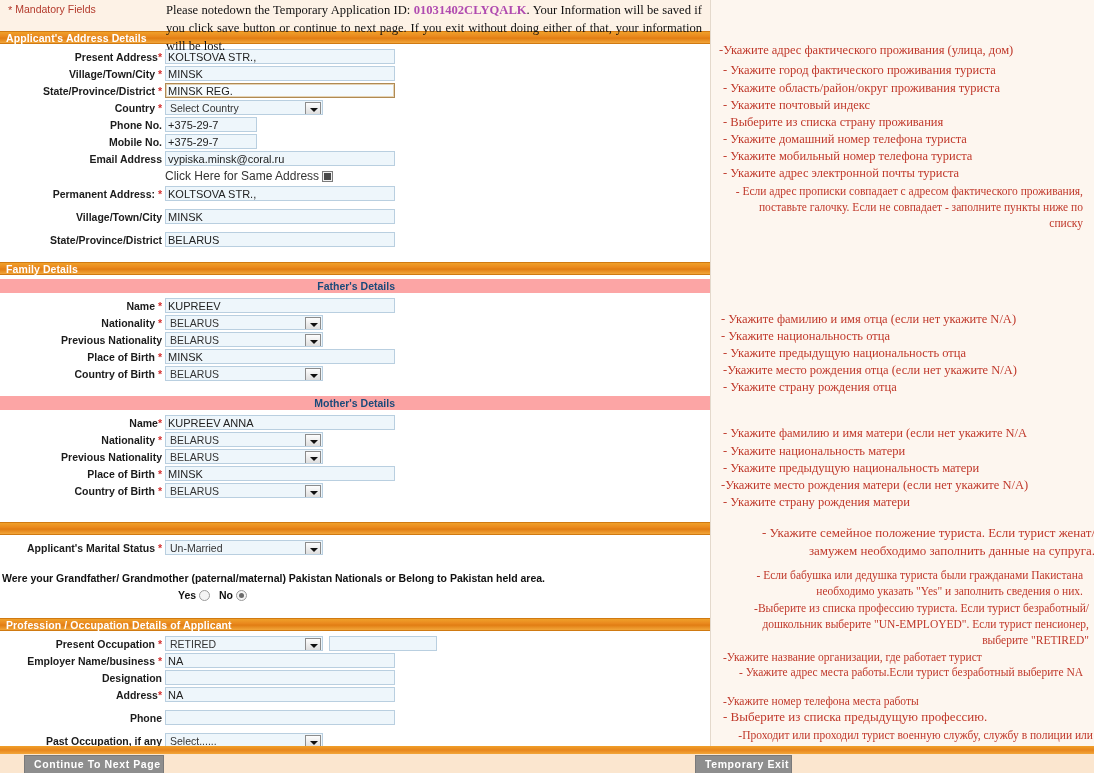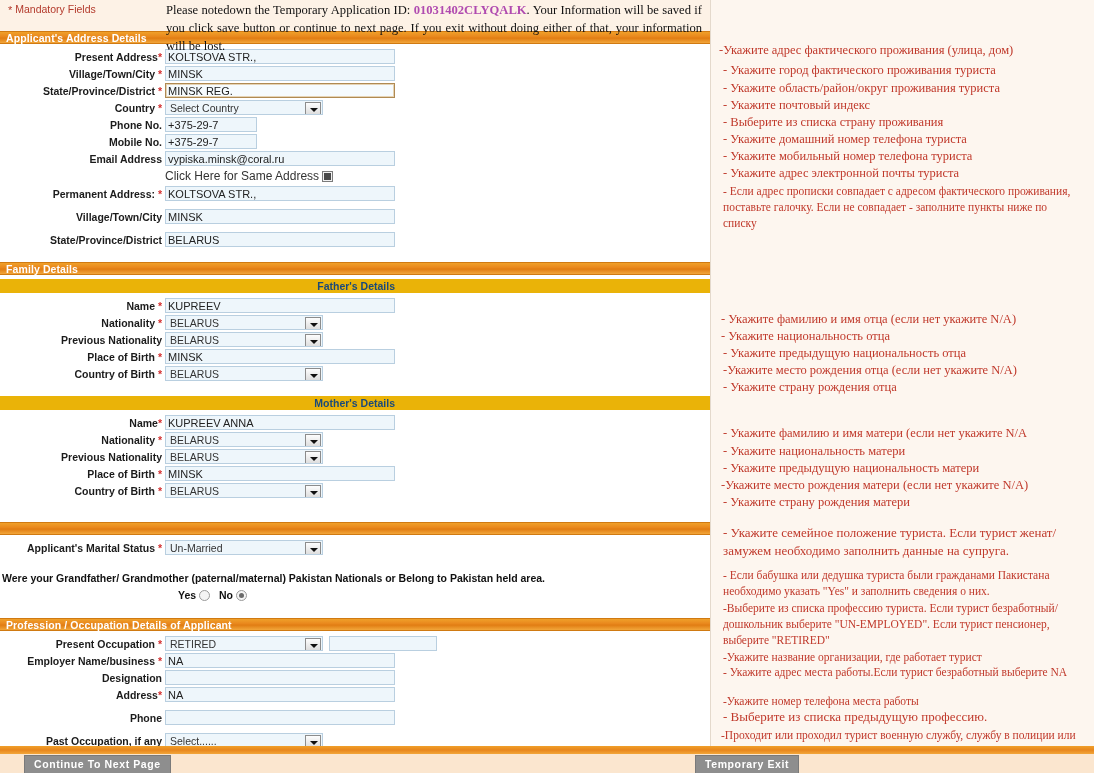--- a/index.html
+++ b/index.html
@@ -37,20 +37,21 @@
 
   
   .notes-col {
     position: absolute;
     left: 711px; top: 0;
     width: 383px;
     height: 700px;
     background: #fdf6ef;
     box-sizing: border-box;
     padding: 0 6px 0 6px;
+    text-align: right;
   }
   .notes-inner{
     position:relative;
     width:100%;
     height:100%;
   }
   .note {
     position: absolute;
     color: #c0392b;
     font-family: "Liberation Serif", serif;
@@ -101,21 +102,21 @@
     padding-left: 6px;
     box-sizing: border-box;
     letter-spacing: 0.1px;
     white-space: nowrap;
   }
   .sec-head.blank { color: transparent; }
 
   
   .sub-head {
     height: 14px;
-    background: #eab308;
+    background: #fca5a5;
     color: #1a4a7a;
     font-size: 10.5px;
     font-weight: bold;
     text-align: right;
     padding-right: 315px;
     line-height: 14px;
     box-sizing: border-box;
   }
 
   
@@ -247,21 +248,21 @@
   .spacer.s6 { height: 6px; }
   .spacer.s14 { height: 14px; }
 
   
   .btn {
     display: inline-block;
     background: #8e8e8e;
     color: #ffffff;
     font-size: 10.5px;
     font-weight: bold;
-    padding: 2px 9px 3px 9px;
+    padding: 2px 2px 3px 9px;
     border: 1px solid #7a7a7a;
     letter-spacing: 0.6px;
     font-family: "Liberation Sans", sans-serif;
     white-space: nowrap;
   }
   .footer-bar {
     position: absolute;
     left: 0; bottom: 19px;
     width: 1094px;
     height: 8px;

